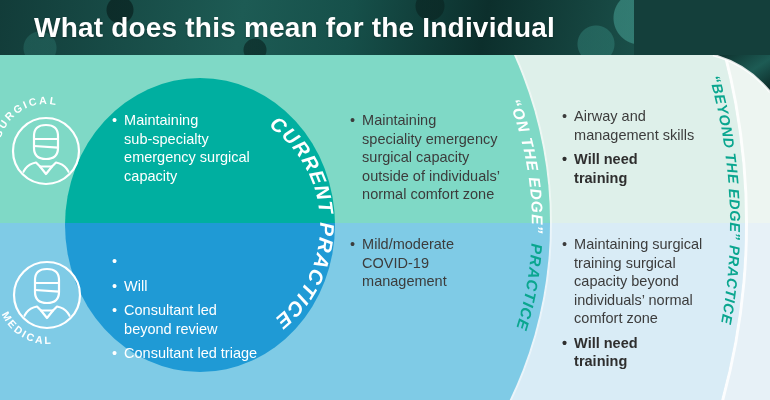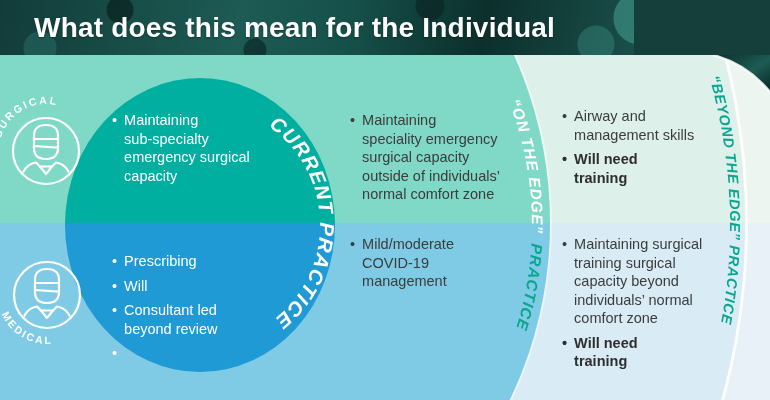--- a/index.html
+++ b/index.html
@@ -95,33 +95,33 @@
           <span class="bullet-dot">•</span>
           <span class="bullet-text">Maintaining
 sub-specialty
 emergency surgical
 capacity</span>
         </div>
       </div>
     <div class="list light l-circle-medical">
         <div class="bullet-item">
           <span class="bullet-dot">•</span>
-          <span class="bullet-text">Prescribing</span>
         </div>
         <div class="bullet-item">
           <span class="bullet-dot">•</span>
           <span class="bullet-text">Will</span>
         </div>
         <div class="bullet-item">
           <span class="bullet-dot">•</span>
           <span class="bullet-text">Consultant led
 beyond review</span>
         </div>
         <div class="bullet-item">
           <span class="bullet-dot">•</span>
+          <span class="bullet-text">Consultant led triage</span>
         </div>
       </div>
     <div class="list dark l-mid-surgical">
         <div class="bullet-item">
           <span class="bullet-dot">•</span>
           <span class="bullet-text">Maintaining
 speciality emergency
 surgical capacity
 outside of individuals’
 normal comfort zone</span>

